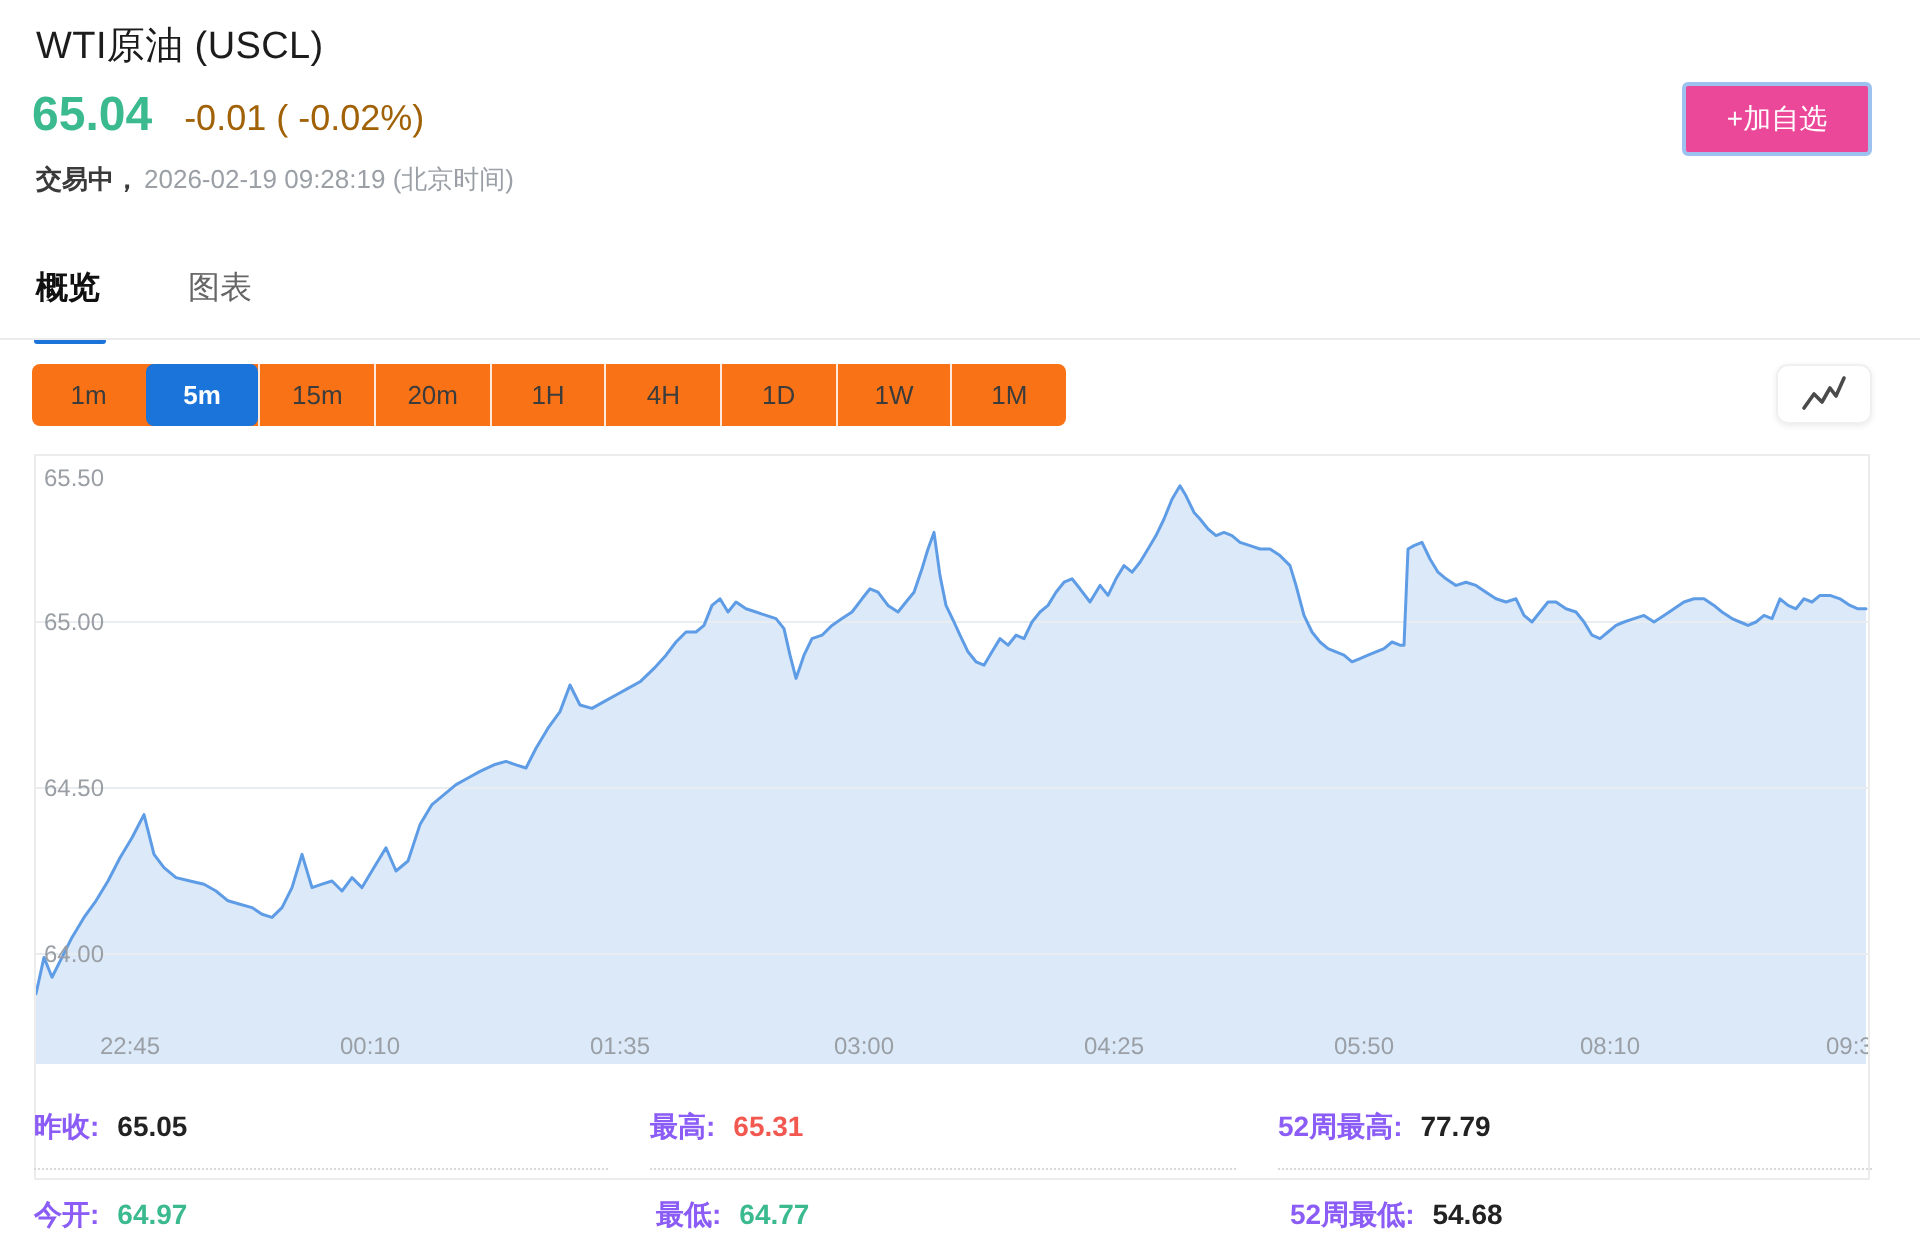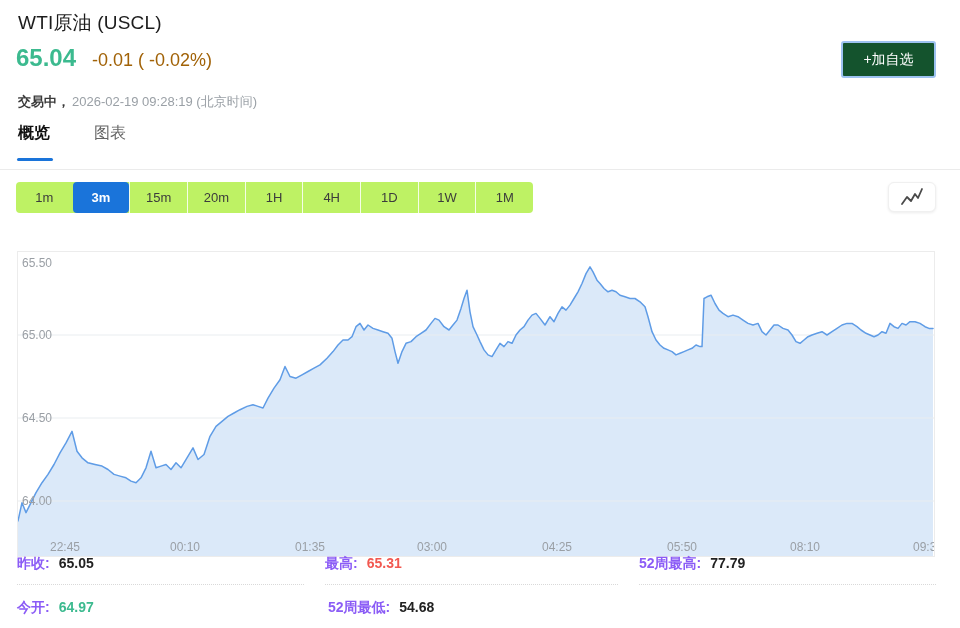--- a/index.html
+++ b/index.html
@@ -6,46 +6,46 @@
   body{
     width:960px;height:628px;position:relative;background:#fff;
     font-family:"Liberation Sans","DejaVu Sans",sans-serif;
     -webkit-font-smoothing:antialiased;overflow:hidden;color:#222;
   }
   
   .title{position:absolute;top:10px;left:18px;font-size:19px;color:#1c1c1c;letter-spacing:.2px;}
   .price-row{position:absolute;top:46px;left:16px;display:flex;align-items:baseline;}
   .price{font-size:24px;font-weight:700;color:#3cba8f;line-height:1;}
   .change{font-size:18px;color:#a16207;margin-left:16px;}
-  .status-row{position:absolute;top:93px;left:18px;font-size:13px;}
+  .status-row{position:absolute;top:81px;left:18px;font-size:13px;}
   .status-label{font-weight:700;color:#3a3a3a;}
   .status-time{color:#9aa0a6;margin-left:2px;}
   .add-btn{position:absolute;top:41px;right:24px;width:95px;height:37px;
-    background:#14532d;color:#fff;font-size:14px;border:2px solid #9dc2f0;border-radius:3px;
+    background:#ec4899;color:#fff;font-size:14px;border:2px solid #9dc2f0;border-radius:3px;
     font-family:inherit;cursor:pointer;}
   
-  .tabs{position:absolute;top:123px;left:18px;display:flex;gap:44px;}
+  .tabs{position:absolute;top:134px;left:18px;display:flex;gap:44px;}
   .tab{font-size:16px;color:#666;position:relative;padding-bottom:17px;cursor:pointer;}
   .tab.active{color:#111;font-weight:700;}
   .tab .underline{position:absolute;left:-1px;bottom:0;width:36px;height:3px;background:#1a74da;border-radius:2px;display:none;}
   .tab.active .underline{display:block;}
   .tabs-divider{position:absolute;top:169px;left:0;right:0;height:1px;background:#ebebeb;}
   
-  .toolbar{position:absolute;top:182px;left:16px;width:517px;height:31px;background:#bef264;border-radius:4px;display:flex;}
+  .toolbar{position:absolute;top:182px;left:16px;width:517px;height:31px;background:#f97316;border-radius:4px;display:flex;}
   .seg{flex:1;display:flex;align-items:center;justify-content:center;font-size:13px;color:#3c3c3c;
     border-left:1px solid rgba(255,255,255,.85);cursor:pointer;user-select:none;}
   .seg:first-child{border-left:none;border-radius:4px 0 0 4px;}
   .seg:last-child{border-radius:0 4px 4px 0;}
   .seg.active{background:#1a74da;color:#fff;font-weight:700;border-radius:4px;border-left:none;}
   .chart-type-btn{position:absolute;top:182px;right:24px;width:48px;height:30px;background:#fff;
     border:1px solid #f0f0f0;border-radius:6px;box-shadow:0 1px 3px rgba(0,0,0,.08);
     display:flex;align-items:center;justify-content:center;cursor:pointer;}
   
-  .chart{position:absolute;top:227px;left:17px;width:918px;height:306px;
-    border:1px solid #ececec;box-sizing:border-box;overflow:hidden;cursor:crosshair;margin-top:24px;}
+  .chart{position:absolute;top:227px;left:17px;width:918px;height:363px;
+    border:1px solid #ececec;box-sizing:border-box;overflow:hidden;cursor:crosshair;}
   .chart svg{display:block;}
   
   .stats{position:absolute;top:553px;left:17px;right:24px;font-size:14px;}
   .stat-row{display:grid;grid-template-columns:287px 293px 1fr;column-gap:21px;}
   .stat-row + .stat-row{margin-top:12px;gap:24px;}
   .stat{padding:2px 0 11px;border-bottom:1px dotted #d9d9d9;}
   .s-label{font-weight:700;color:#8b5cf6;}
   .s-val{font-weight:700;margin-left:9px;}
   .c-black{color:#222;} .c-red{color:#f25850;} .c-green{color:#3cba8f;}
 </style>
@@ -72,21 +72,21 @@
   </div>
   <div class="tab">
     <span>图表</span>
     
   </div>
 </div>
 <div class="tabs-divider"></div>
 
 <div class="toolbar">
   <div class="seg">1m</div>
-  <div class="seg active">3m</div>
+  <div class="seg active">5m</div>
   <div class="seg">15m</div>
   <div class="seg">20m</div>
   <div class="seg">1H</div>
   <div class="seg">4H</div>
   <div class="seg">1D</div>
   <div class="seg">1W</div>
   <div class="seg">1M</div>
 </div>
 
 <button class="chart-type-btn">
@@ -127,16 +127,19 @@
     </div>
     <div class="stat">
       <span class="s-label">52周最高:</span><span class="s-val c-black">77.79</span>
     </div>
   </div>
   <div class="stat-row">
     <div class="stat">
       <span class="s-label">今开:</span><span class="s-val c-green">64.97</span>
     </div>
     <div class="stat">
+      <span class="s-label">最低:</span><span class="s-val c-green">64.77</span>
+    </div>
+    <div class="stat">
       <span class="s-label">52周最低:</span><span class="s-val c-black">54.68</span>
     </div>
   </div>
 </div>
 
 </body></html>

